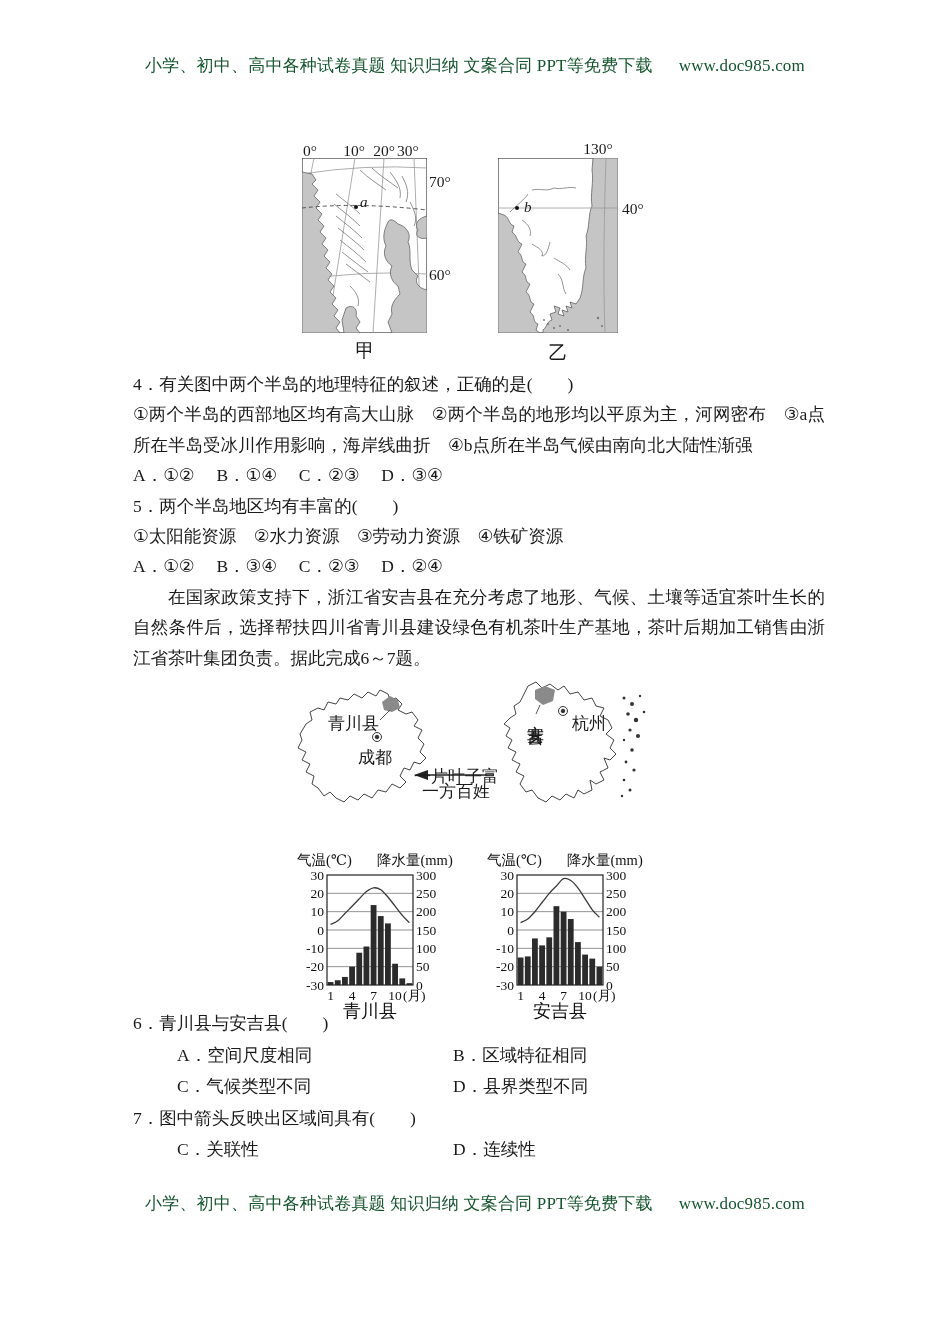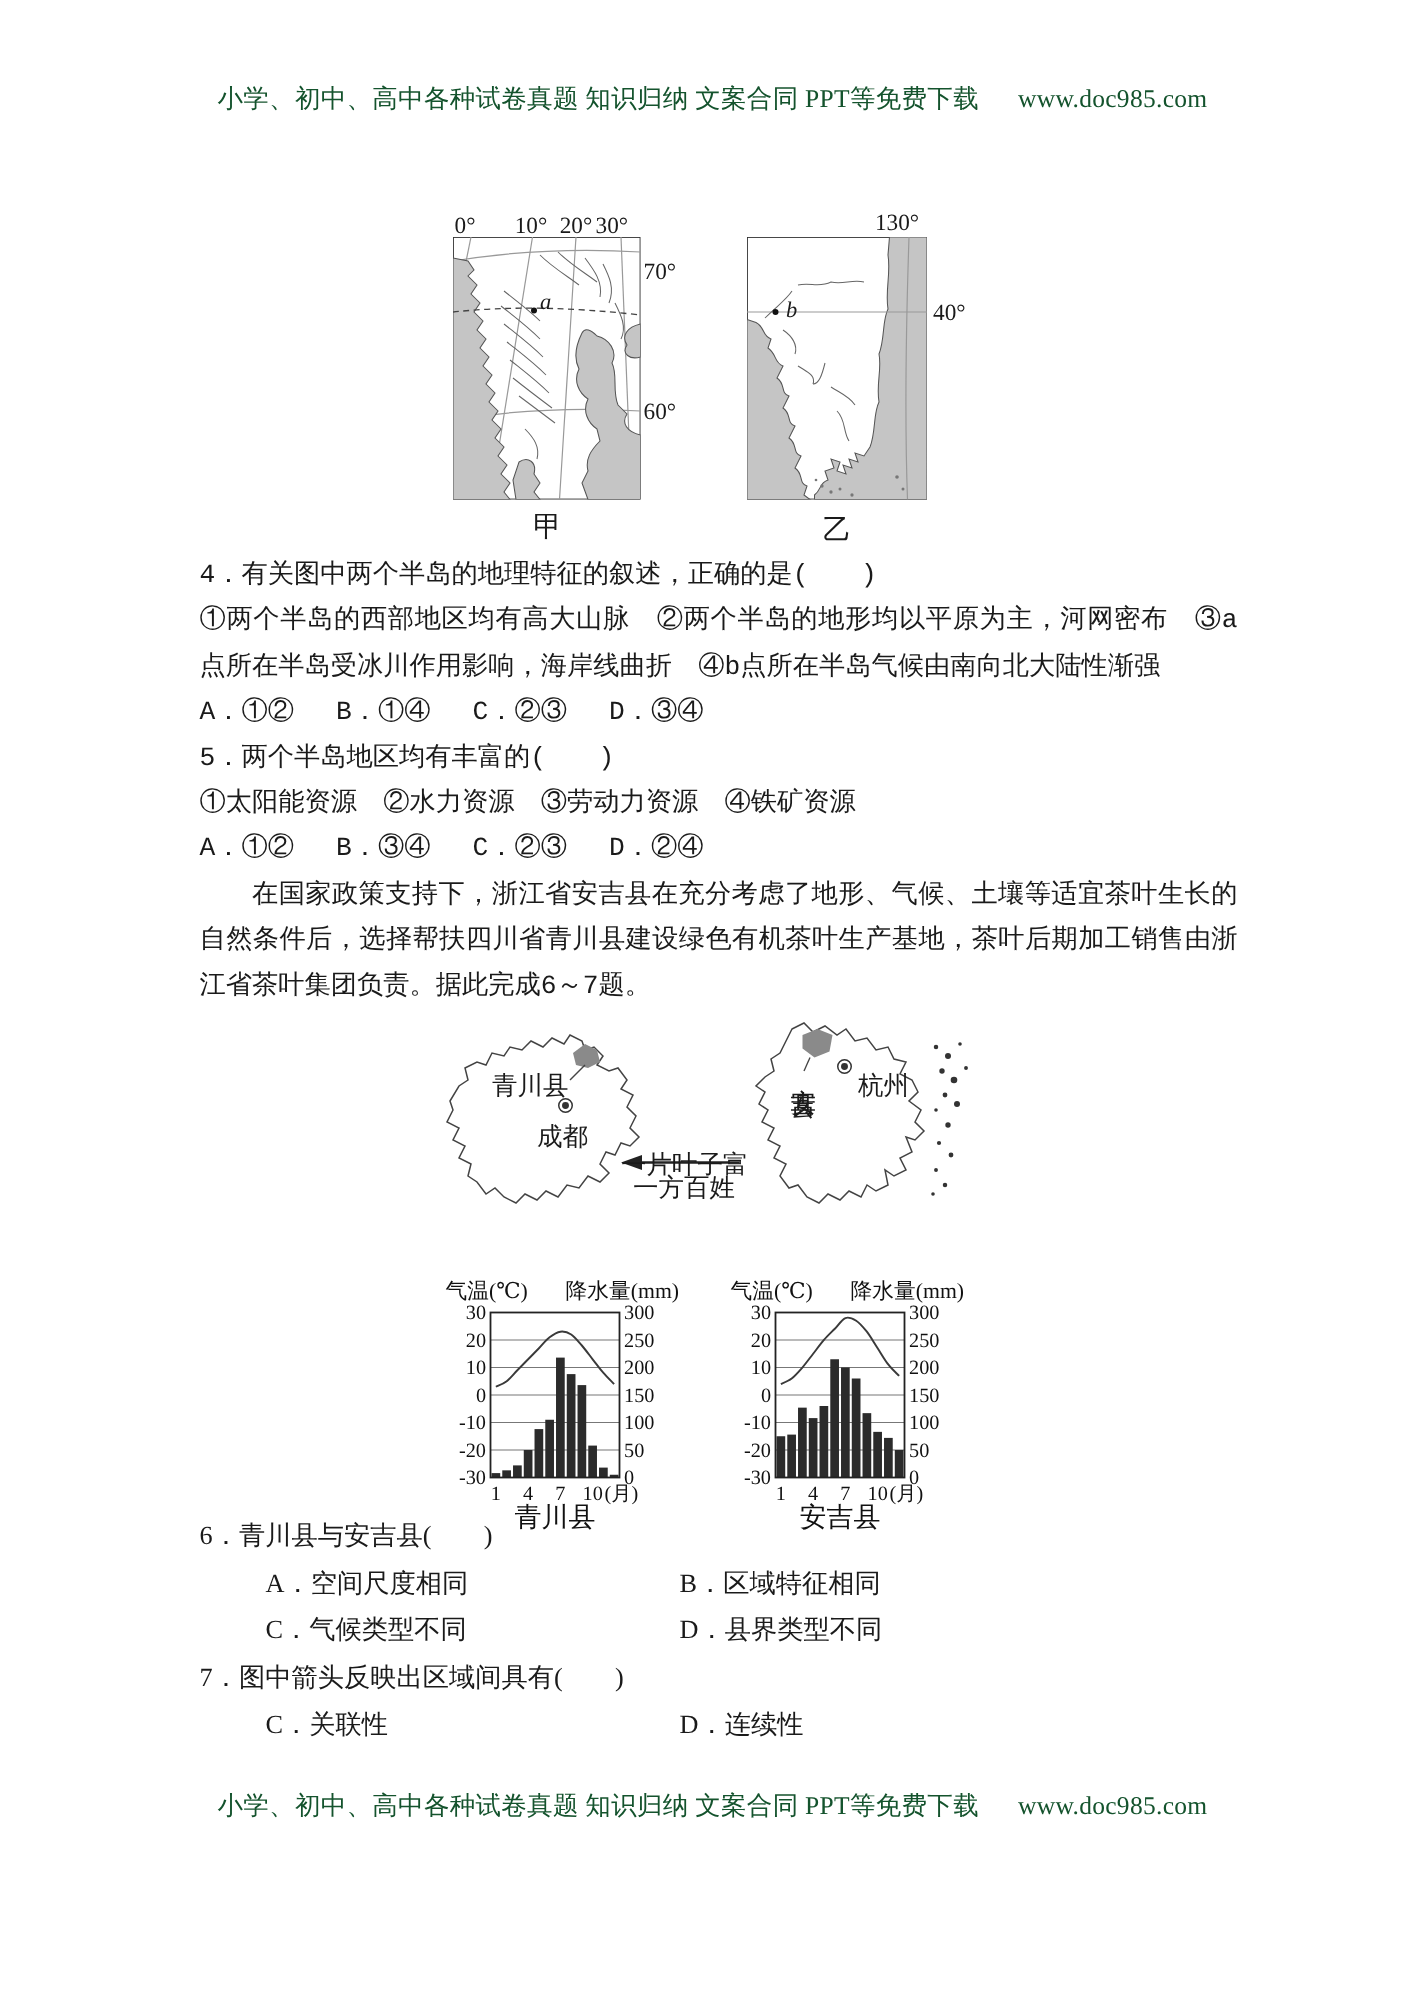--- a/index.html
+++ b/index.html
@@ -136,21 +136,21 @@
   <span class="ticklbl" style="left:149px;top:130px;">60°</span>
   <span class="ptlbl" style="left:80px;top:58px;">a</span>
   <span class="mapcap" style="left:62px;top:202px;width:46px;text-align:center;">甲</span>
 
   <span class="ticklbl" style="left:297px;top:4px;width:42px;text-align:center;">130°</span>
   <span class="ticklbl" style="left:342px;top:64px;">40°</span>
   <span class="ptlbl" style="left:244px;top:63px;">b</span>
   <span class="mapcap" style="left:255px;top:204px;width:46px;text-align:center;">乙</span>
 </div>
 
-<div class="abs textcol" style="top:369px;font-family:Liberation Mono, monospace;">
+<div class="abs textcol" style="top:369px;">
   <div class="line">4．有关图中两个半岛的地理特征的叙述，正确的是(　　)</div>
   <div>①两个半岛的西部地区均有高大山脉　②两个半岛的地形均以平原为主，河网密布　③a点所在半岛受冰川作用影响，海岸线曲折　④b点所在半岛气候由南向北大陆性渐强</div>
   <div class="line">A．①②　 B．①④　 C．②③　 D．③④</div>
   <div class="line">5．两个半岛地区均有丰富的(　　)</div>
   <div class="line">①太阳能资源　②水力资源　③劳动力资源　④铁矿资源</div>
   <div class="line">A．①②　 B．③④　 C．②③　 D．②④</div>
   <div class="indent">在国家政策支持下，浙江省安吉县在充分考虑了地形、气候、土壤等适宜茶叶生长的自然条件后，选择帮扶四川省青川县建设绿色有机茶叶生产基地，茶叶后期加工销售由浙江省茶叶集团负责。据此完成6～7题。</div>
 </div>
 
 <div id="provmaps" class="abs">

